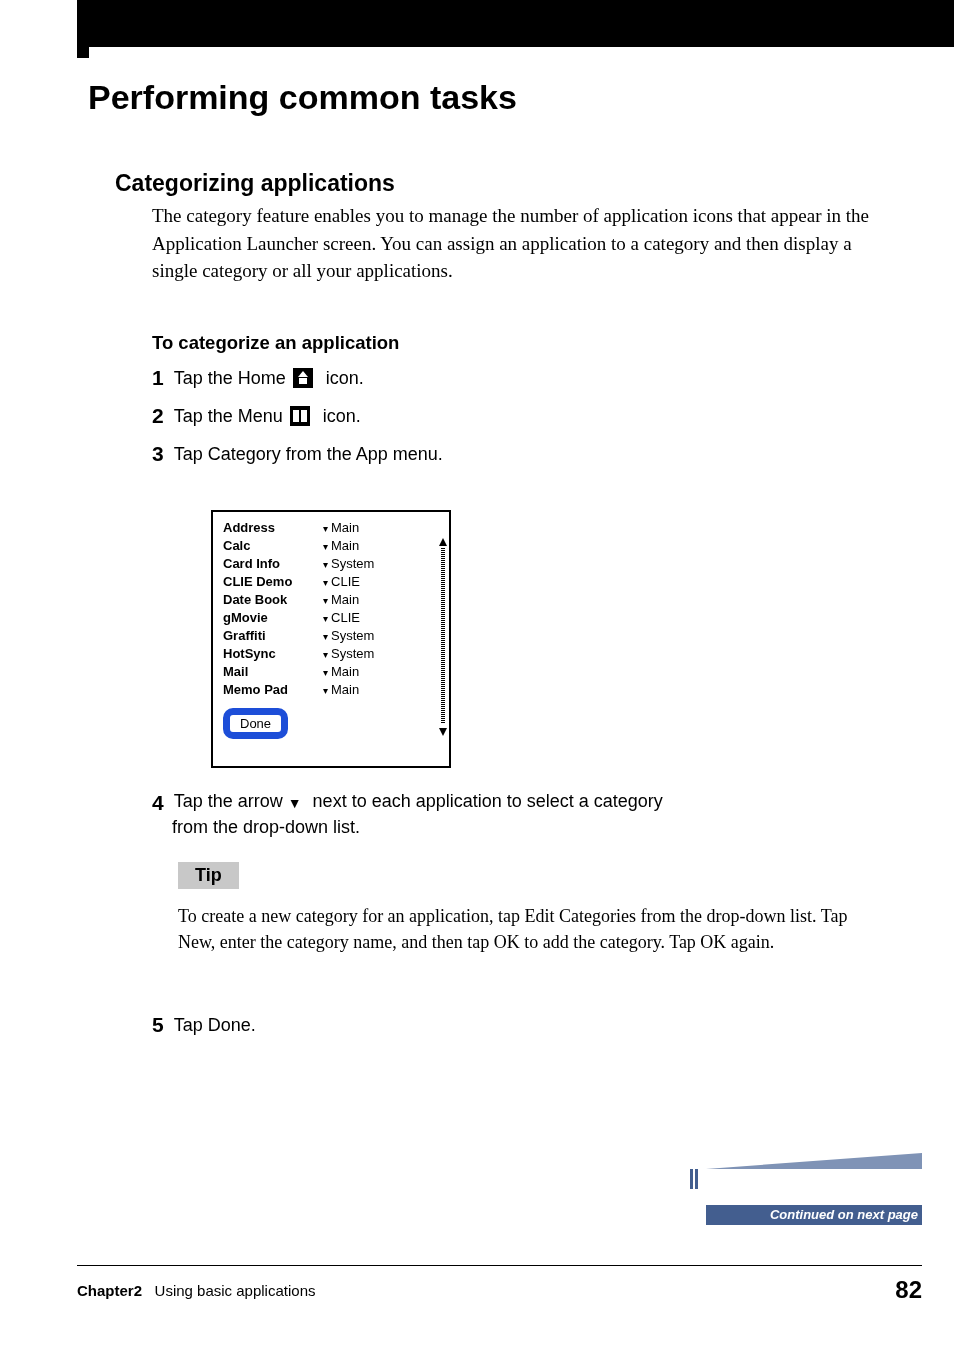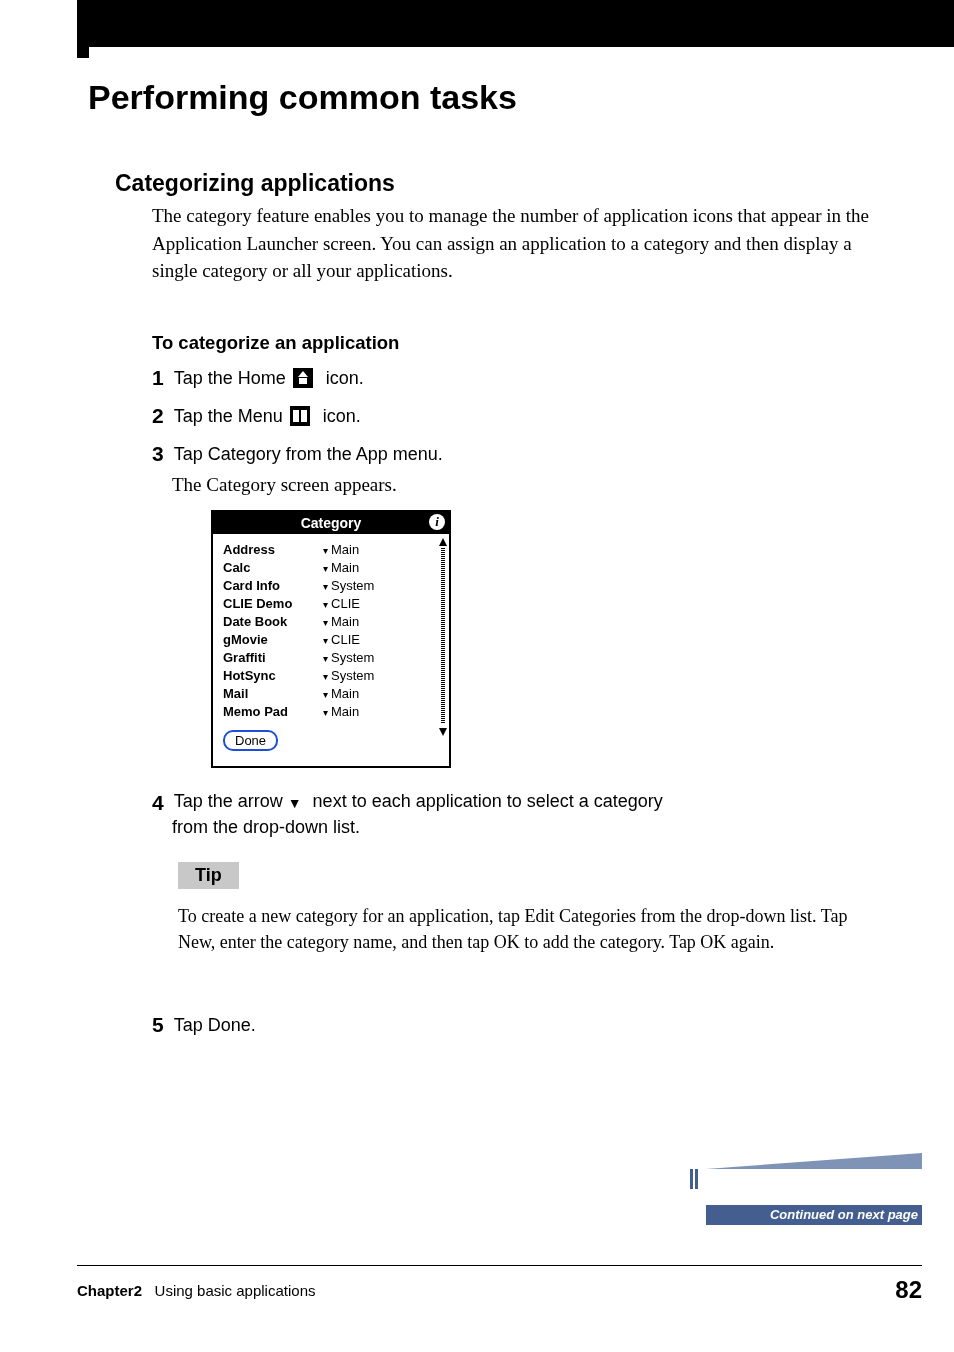--- a/index.html
+++ b/index.html
@@ -207,21 +207,21 @@
       text-align: left;
     }
     .cat-arrow {
       display: inline-block;
       font-size: 10px;
       margin-right: 3px;
     }
     .done-btn {
       margin-top: 10px;
       display: inline-block;
-      border: 2px solid #1d4ed8;
+      border: 7px solid #1d4ed8;
       border-radius: 10px;
       padding: 1px 10px;
       font-size: 13px;
     }
     .scroll-indicator {
       position: absolute;
       right: 2px;
       top: 26px;
       height: 198px;
       width: 8px;
@@ -376,28 +376,23 @@
 </div>
 
 <div class="step step-2">
   <span class="step-number">2</span>
   <span class="step-text">Tap the Menu </span><span class="inline-icon menu-icon-inner"></span><span class="step-text"> icon.</span>
 </div>
 
 <div class="step step-3">
   <span class="step-number">3</span>
   <span class="step-text">Tap Category from the App menu.</span>
-  <div class="step-note">The Category screen appears.</div>
 </div>
 
 <div class="category-screen">
-  <div class="category-header">
-    <span>Category</span>
-    <span class="info-icon">i</span>
-  </div>
   <div class="scroll-indicator">
     <div class="scroll-up"></div>
     <div class="scroll-track"></div>
     <div class="scroll-down"></div>
   </div>
   <div class="category-body">
     <div class="category-row">
         <span class="cat-app">Address</span>
         <span class="cat-val"><span class="cat-arrow">▾</span><span>Main</span></span>
       </div>

